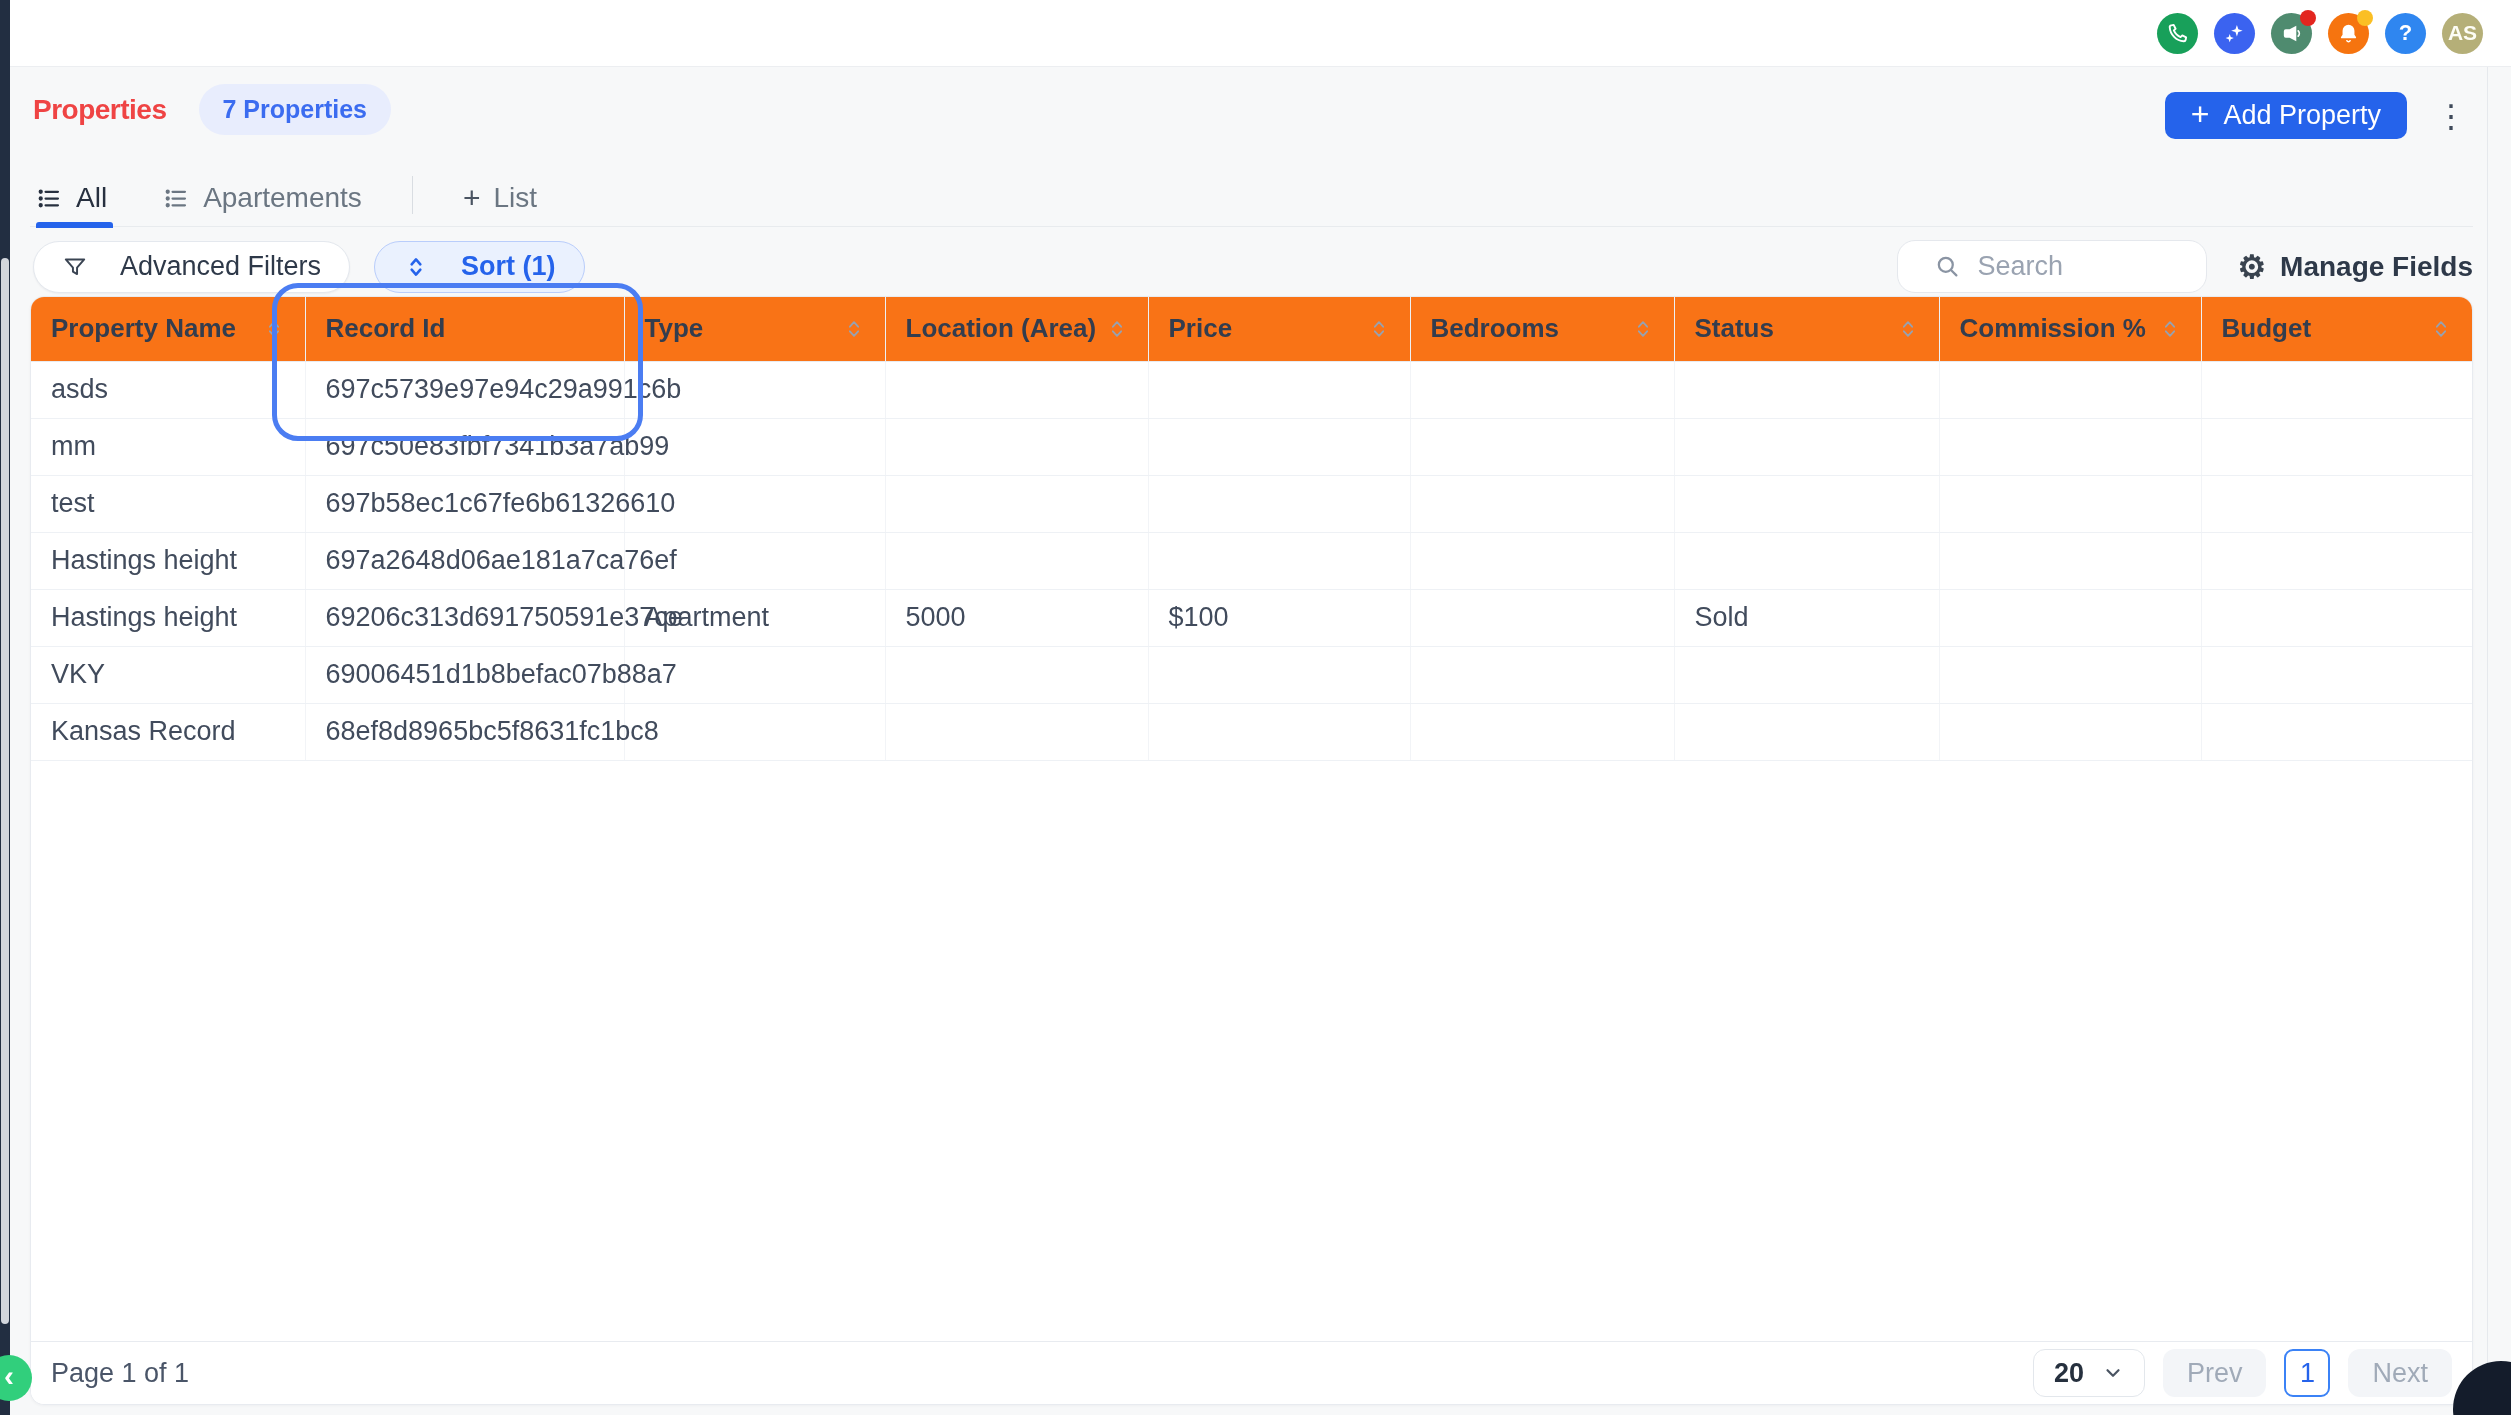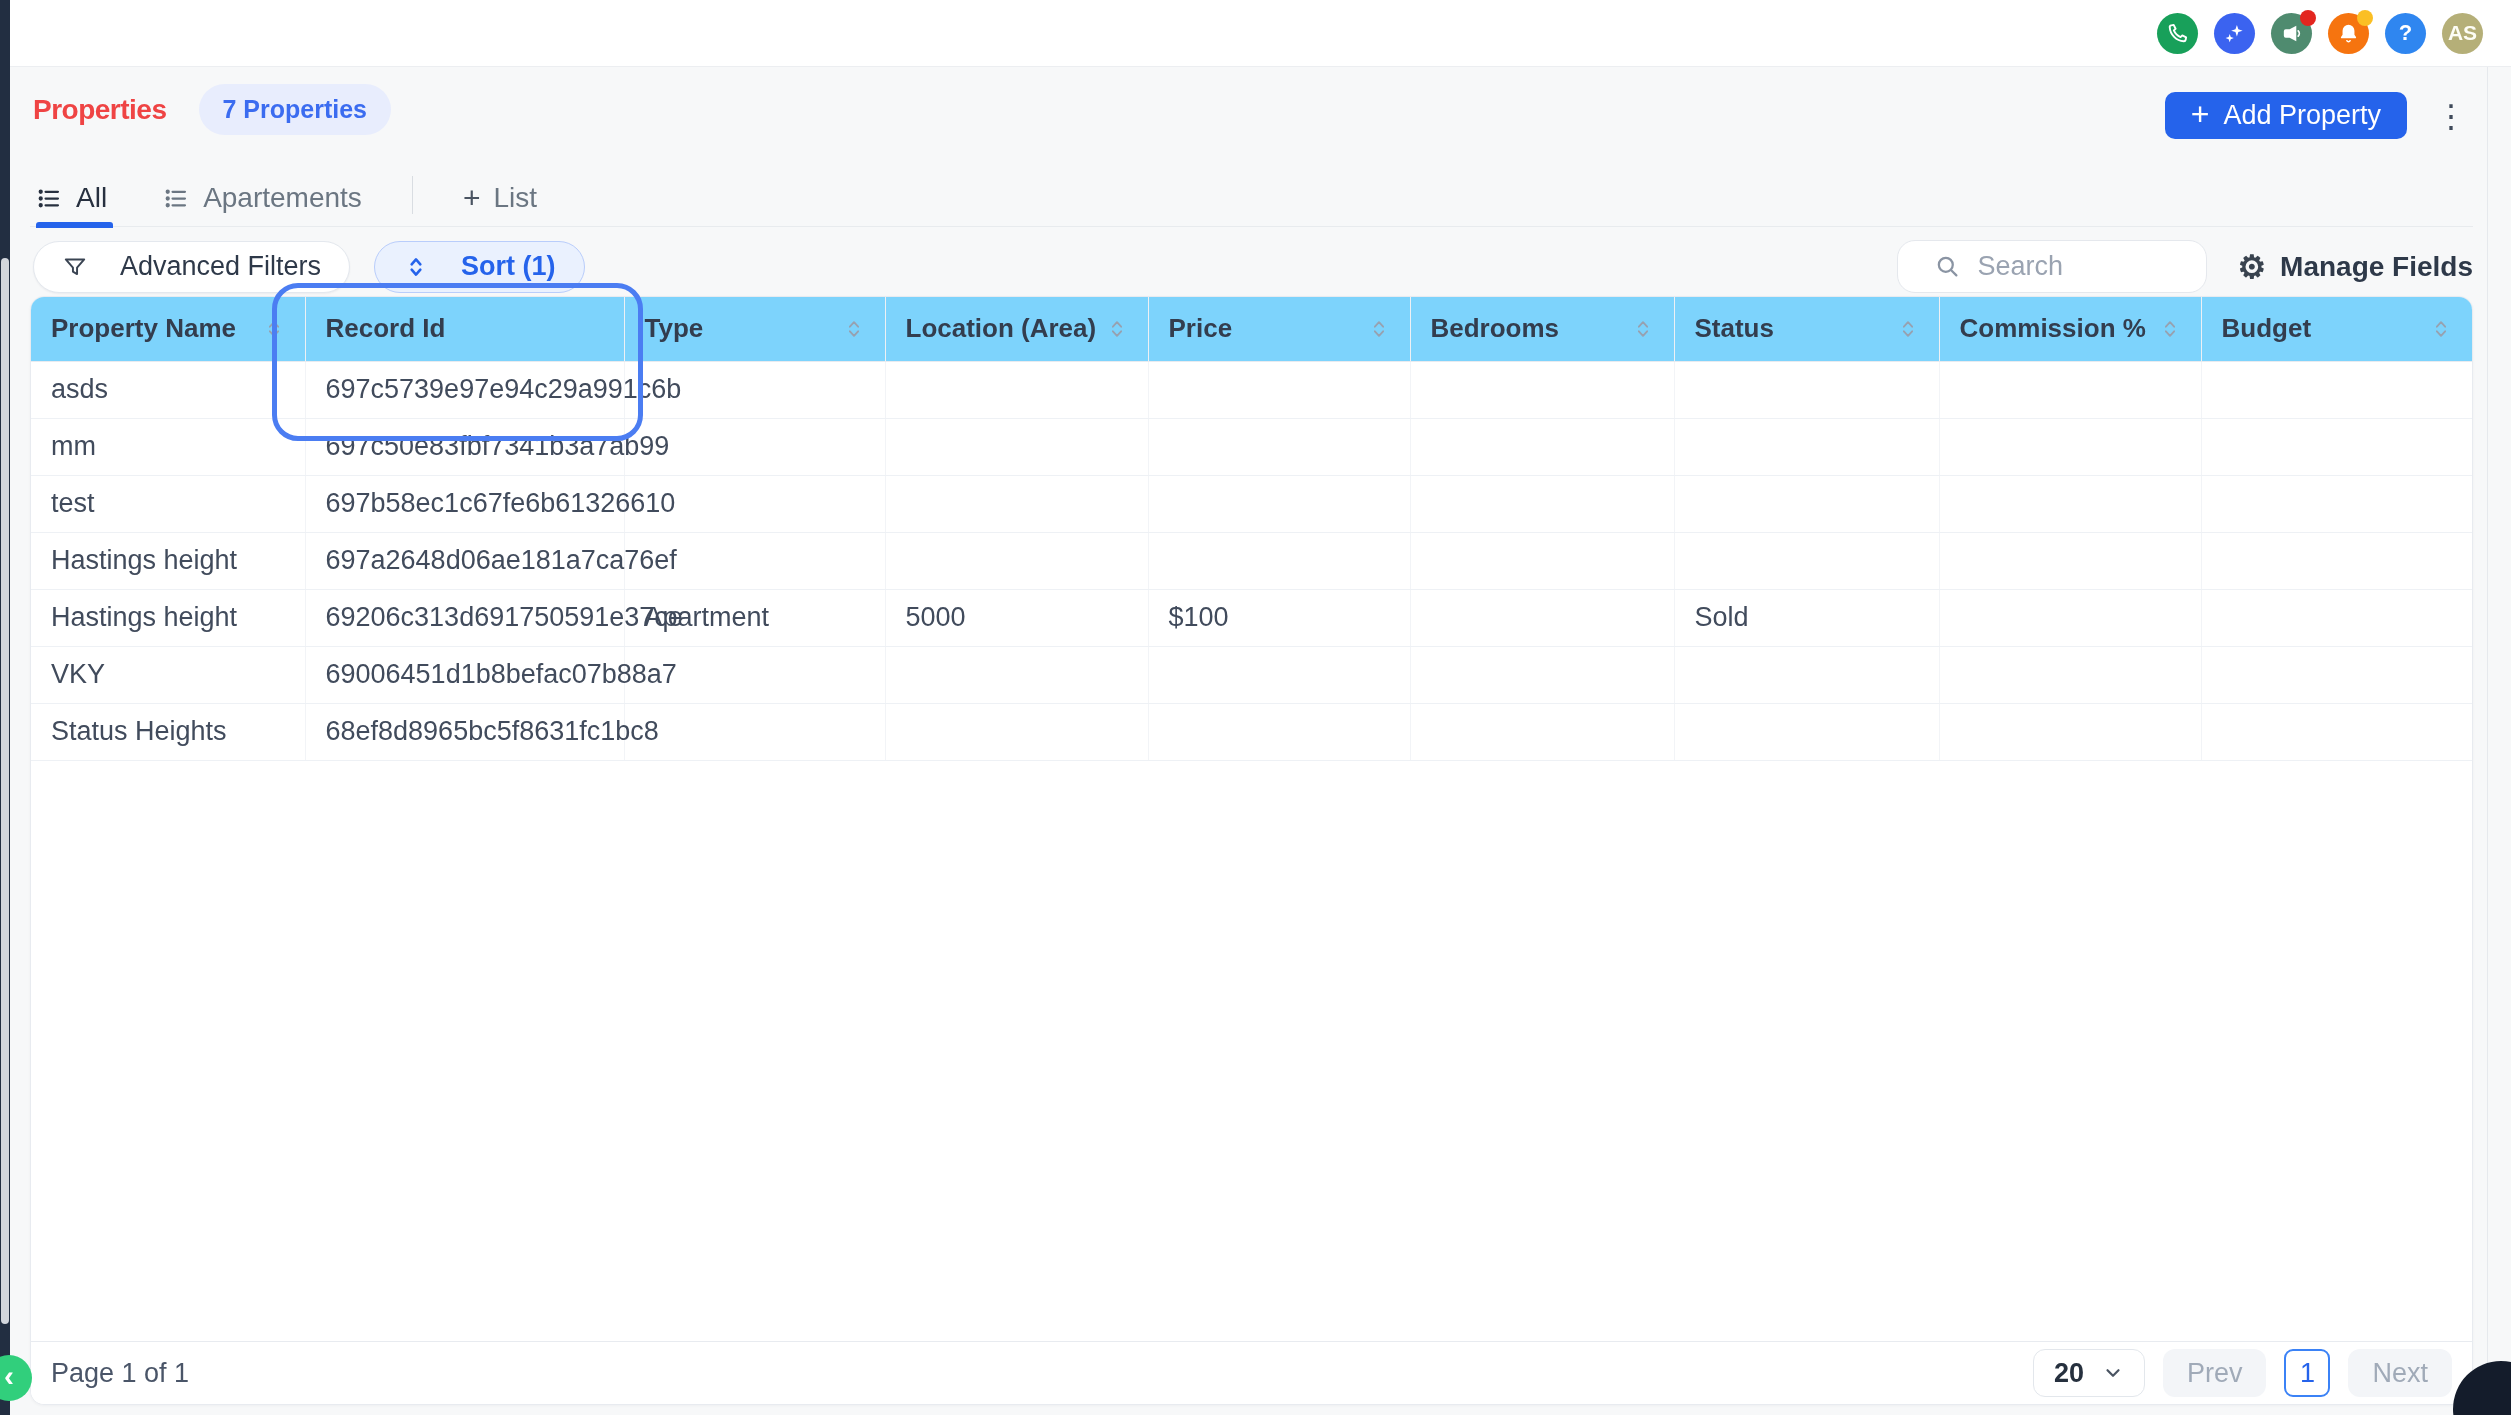--- a/index.html
+++ b/index.html
@@ -66,21 +66,21 @@
   .search-box input::placeholder { color:#9aa3b1; }
   .manage-fields { display:flex; align-items:center; gap:14px; font-size:28px; font-weight:600;
     color:#2e3949; cursor:pointer; }
   .manage-fields .gear { font-size:32px; color:#39434f; line-height:1; }
 
   
   .card { position:absolute; left:30px; top:296px; width:2443px; height:1109px; background:#fff;
     border:1px solid #e8ebf0; border-radius:14px; box-shadow:0 1px 3px rgba(16,24,40,.04);
     display:flex; flex-direction:column; overflow:hidden; }
   table { border-collapse:collapse; table-layout:fixed; width:2441px; }
-  thead th { background:#7dd3fc; height:64px; text-align:left; font-size:26px; font-weight:700; color:#333d4e;
+  thead th { background:#f97316; height:64px; text-align:left; font-size:26px; font-weight:700; color:#333d4e;
     padding:0 0 0 20px; border-bottom:1px solid #e8ebf0; border-right:1px solid #edf0f4; position:relative; }
   thead th:last-child { border-right:none; }
   .sort-glyph { position:absolute; right:20px; top:50%; transform:translateY(-50%); color:#97a1b0; }
   .sort-glyph svg { width:22px; height:22px; display:block; }
   tbody td { height:57px; font-size:27px; color:#414b5c; padding:0 0 0 20px;
     border-bottom:1px solid #eef1f5; border-right:1px solid #f2f4f7; background:#fff; }
   tbody td:last-child { border-right:none; }
   .filler { flex:1; background:#fff; }
 
   
@@ -349,21 +349,21 @@
             <td>69006451d1b8befac07b88a7</td>
             <td></td>
             <td></td>
             <td></td>
             <td></td>
             <td></td>
             <td></td>
             <td></td>
           </tr>
           <tr>
-            <td>Status Heights</td>
+            <td>Kansas Record</td>
             <td>68ef8d8965bc5f8631fc1bc8</td>
             <td></td>
             <td></td>
             <td></td>
             <td></td>
             <td></td>
             <td></td>
             <td></td>
           </tr>
         </tbody>

